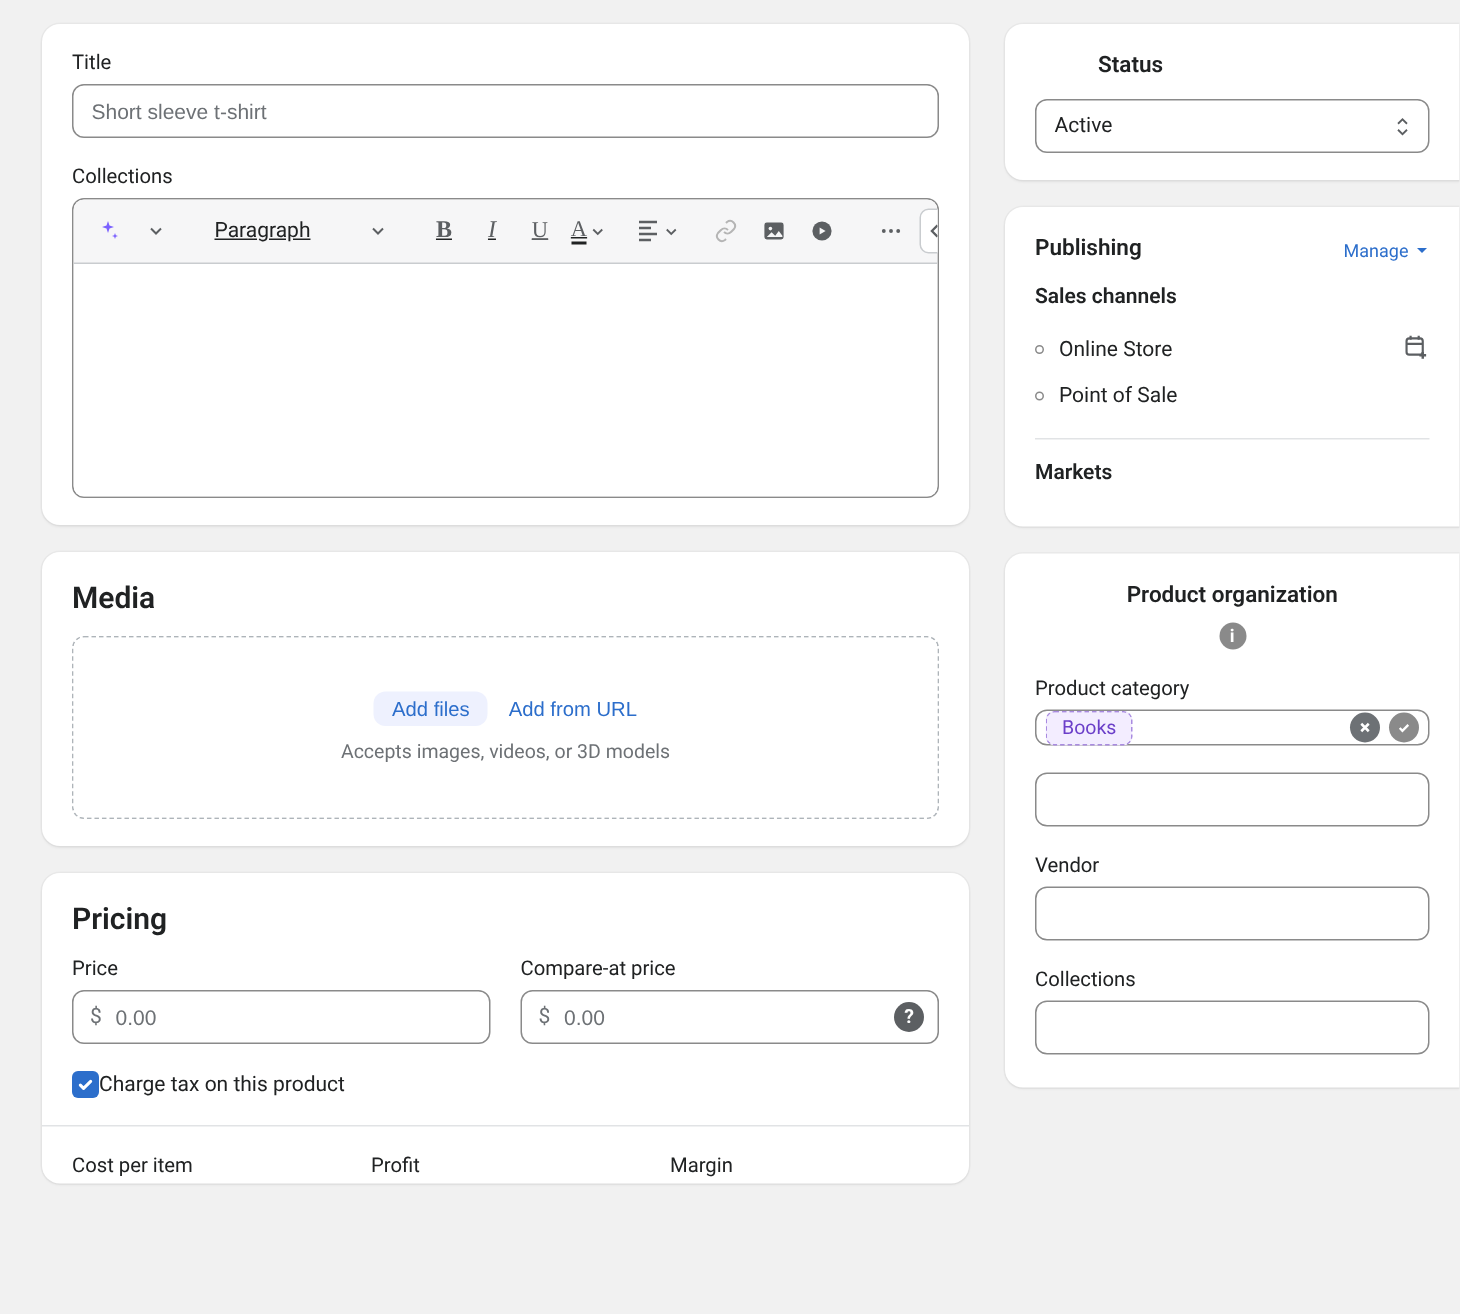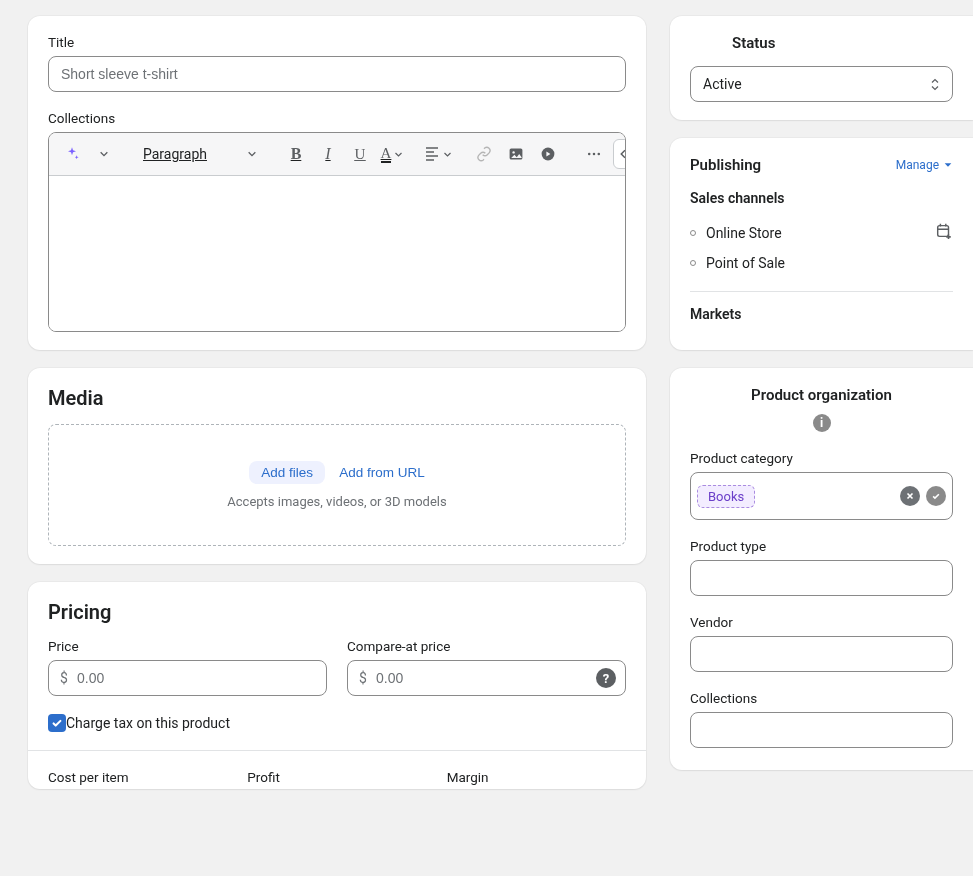--- a/index.html
+++ b/index.html
@@ -215,39 +215,39 @@
     background: #fff;
     display: flex;
     align-items: center;
     justify-content: space-between;
     cursor: pointer;
   }
   .select-caret {
     display:flex; flex-direction:column; gap:1px;
   }
   .side-heading { font-size: 15px; font-weight: 600; margin: 0; }
-  .side-head-row { display: flex; justify-content: space-between; align-items: center; margin-bottom: 16px;}
+  .side-head-row { display: flex; justify-content: space-between; align-items: flex-end; margin-bottom: 16px;}
   .manage-link { color: #2c6ecb; font-size: 12px; cursor:pointer; display:inline-flex; align-items:center; gap:4px; }
   .sub-heading { font-weight: 600; font-size: 14px; margin: 6px 0 10px 0; }
   .channel-item { display:flex; align-items:center; justify-content:space-between; padding: 6px 0; font-size: 14px; }
   .bullet { width: 6px; height: 6px; border: 1.5px solid #8a8a8a; border-radius: 50%; display:inline-block; margin-right: 10px; flex-shrink:0;}
   .channel-left { display:flex; align-items:center; }
   .hr { border:none; border-top:1px solid #e1e3e5; margin: 14px 0; }
   .org-head-row { display:flex; align-items:center; gap:10px; margin-bottom: 18px; flex-direction: column;}
   .info-icon {
     width:18px; height:18px; border-radius:50%; background:#8a8a8a; color:#fff;
     display:flex; align-items:center; justify-content:center; font-size:12px; font-weight:700;
   }
   .field-block { margin-bottom: 18px; }
   .tag-input-wrap {
     border: 1px solid #8a8a8a;
     border-radius: 8px;
     padding: 4px 6px;
     display:flex; align-items:center; gap:20px;
-    height: 48px;
+    height: 24px;
   }
   .tag-chip {
     border: 1px dashed #a98be0;
     background: #f3edff;
     color: #6b3fc9;
     border-radius: 6px;
     padding: 3px 10px;
     font-size: 13px;
   }
   .tag-actions { margin-left:auto; display:flex; gap:6px; }
@@ -485,21 +485,20 @@
                 <span class="circ-btn circ-check">
                   <svg width="10" height="10" viewBox="0 0 14 14" fill="none" stroke="#fff" stroke-width="2.2">
                       <path d="M3 7.5l2.5 2.5L11 4.5"></path>
                     </svg>
                 </span>
               </span>
             </div>
           </div>
 
           <div class="field-block">
-            <label class="field-label">Product type</label>
             <input class="text-input" type="text" style="">
           </div>
 
           <div class="field-block">
             <label class="field-label">Vendor</label>
             <input class="text-input" type="text" style="">
           </div>
 
           <div class="field-block" style="margin-bottom:4px;">
             <label class="field-label">Collections</label>

